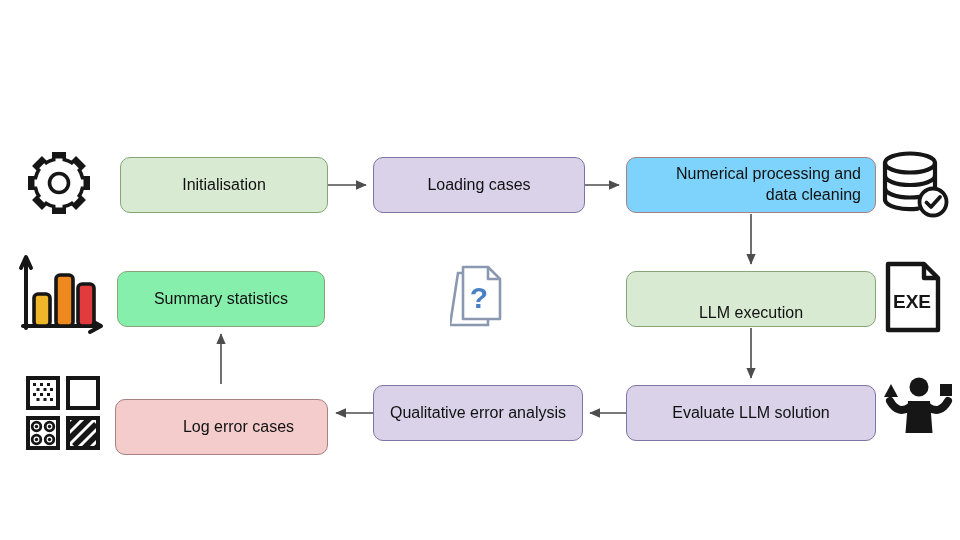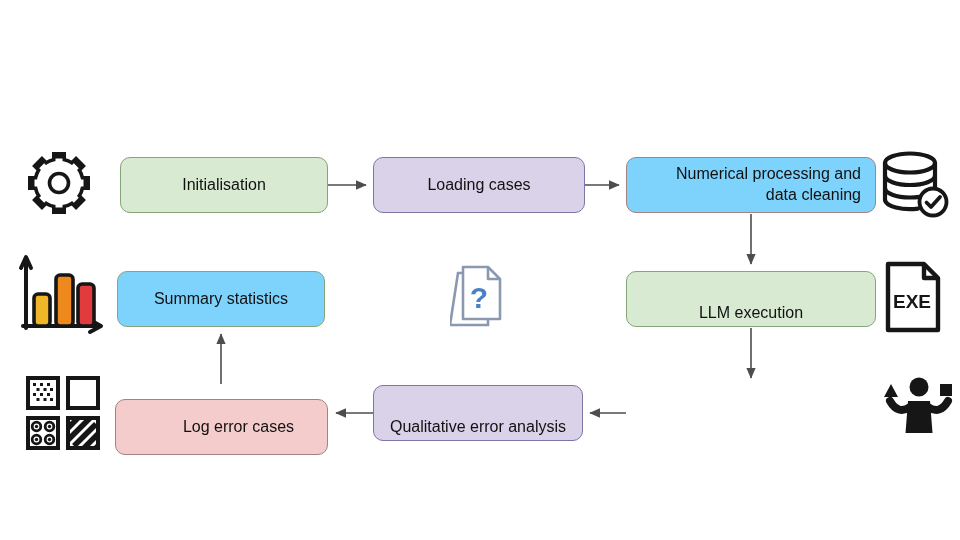--- a/index.html
+++ b/index.html
@@ -11,21 +11,21 @@
     position:absolute;display:flex;align-items:center;justify-content:center;
     text-align:center;border:1.5px solid #777;border-radius:10px;
     font-size:16px;color:#111;line-height:1.3;padding:2px 14px;box-sizing:border-box;
   }
   .n-init{left:120px;top:157px;width:208px;height:56px;}
   .n-load{left:373px;top:157px;width:212px;height:56px;}
   .n-num {left:626px;top:157px;width:250px;height:56px;}
   .n-sum {left:117px;top:271px;width:208px;height:56px;}
   .n-llm {left:626px;top:271px;width:250px;height:56px;}
   .n-log {left:115px;top:399px;width:213px;height:56px;padding-left:48px;}
-  .n-qual{left:373px;top:385px;width:210px;height:56px;align-items:flex-end;}
+  .n-qual{left:373px;top:385px;width:210px;height:56px;}
   .n-eval{left:626px;top:385px;width:250px;height:56px;}
   .icon{position:absolute;}
   .i-gear{left:24px;top:148px;width:70px;height:70px;}
   .i-db{left:876px;top:148px;width:76px;height:74px;}
   .i-bar{left:12px;top:248px;width:95px;height:92px;}
   .i-qdoc{left:450px;top:263px;width:54px;height:68px;}
   .i-exe{left:882px;top:260px;width:62px;height:74px;}
   .i-grid{left:24px;top:374px;width:78px;height:78px;}
   .i-person{left:882px;top:372px;width:72px;height:74px;}
   .arrow-layer{position:absolute;left:0;top:0;width:960px;height:540px;pointer-events:none;}
@@ -54,31 +54,34 @@
 
   <div class="node n-init" style="background-color: rgb(217, 234, 211); border-color: rgb(134, 165, 120);">
     <span>Initialisation</span>
   </div>
   <div class="node n-load" style="background-color: rgb(217, 210, 233); border-color: rgb(128, 116, 164);">
     <span>Loading cases</span>
   </div>
   <div class="node n-num" style="background-color: #7dd3fc; border-color: rgb(166, 129, 129); text-align: right;">
     <span>Numerical processing and data cleaning</span>
   </div>
-  <div class="node n-sum" style="background-color: #7dd3fc; border-color: rgb(134, 165, 120);">
+  <div class="node n-sum" style="background-color: #86efac; border-color: rgb(134, 165, 120);">
     <span>Summary statistics</span>
   </div>
   <div class="node n-llm" style="background-color: rgb(217, 234, 211); border-color: rgb(134, 165, 120); align-items: flex-end;">
     <span>LLM execution</span>
   </div>
   <div class="node n-log" style="background-color: rgb(244, 204, 204); border-color: rgb(166, 129, 129);">
     <span>Log error cases</span>
   </div>
   <div class="node n-qual" style="background-color: rgb(217, 210, 233); border-color: rgb(128, 116, 164);">
     <span>Qualitative error analysis</span>
+  </div>
+  <div class="node n-eval" style="background-color: rgb(217, 210, 233); border-color: rgb(128, 116, 164);">
+    <span>Evaluate LLM solution</span>
   </div>
 
   <svg class="icon i-gear" viewBox="0 0 70 70">
     <g stroke="#161616" stroke-width="14" stroke-linecap="butt">
       <line x1="48" y1="35" x2="66" y2="35"></line>
         <line x1="44.2" y1="25.8" x2="57" y2="13"></line>
       <line x1="35" y1="22" x2="35" y2="4"></line>
         <line x1="25.8" y1="25.8" x2="13" y2="13"></line>
       <line x1="22" y1="35" x2="4" y2="35"></line>
         <line x1="25.8" y1="44.2" x2="13" y2="57"></line>

